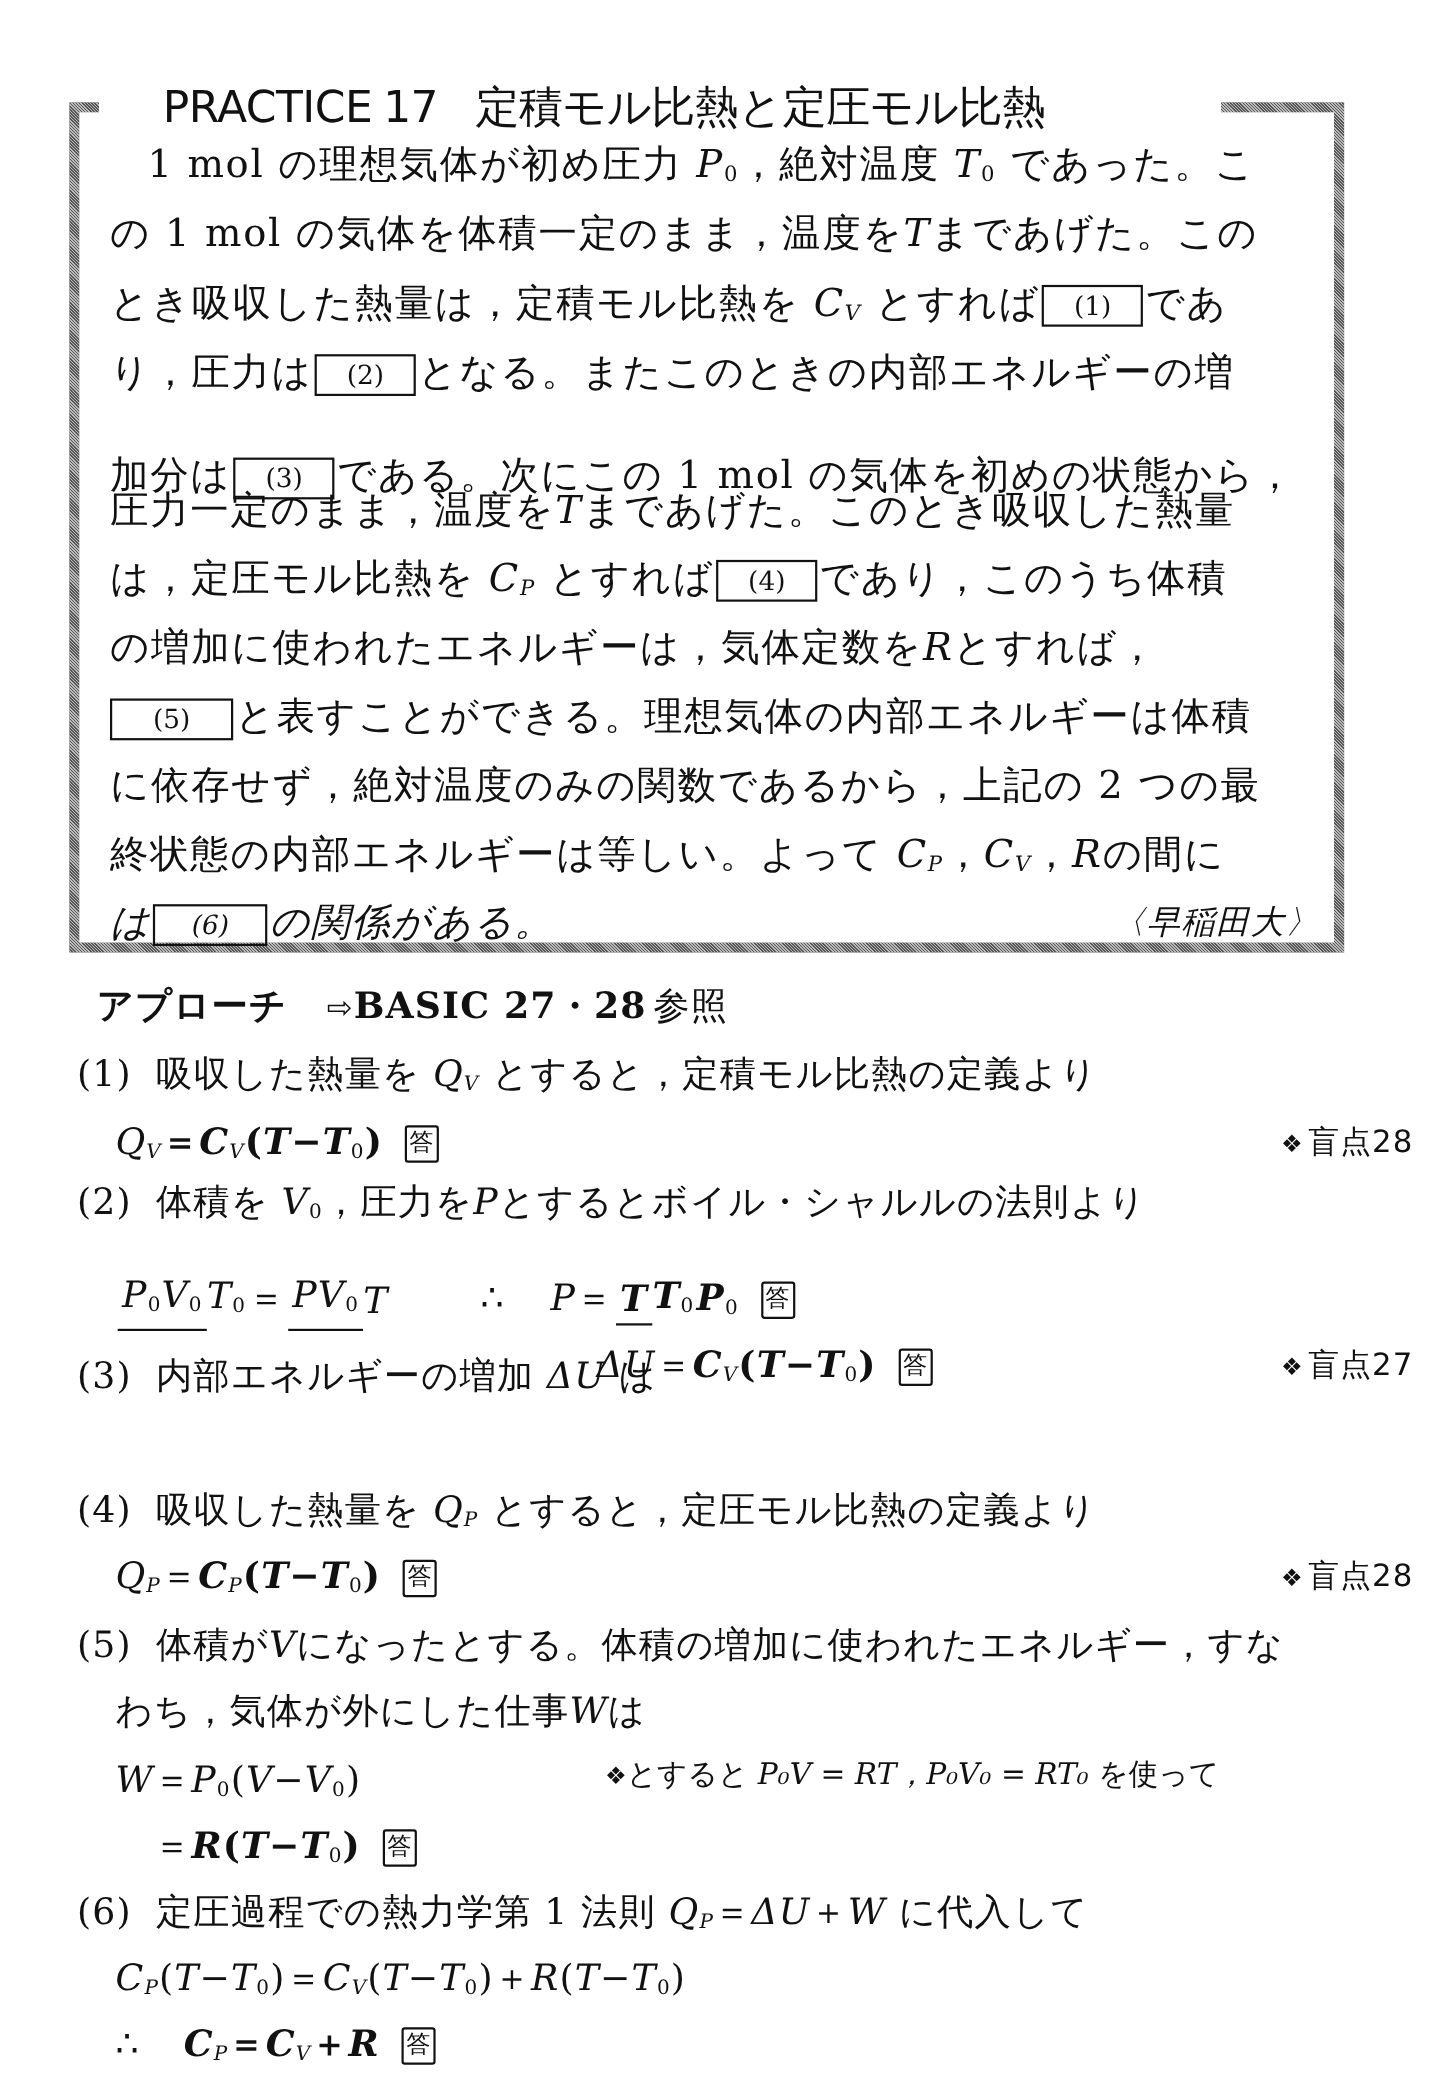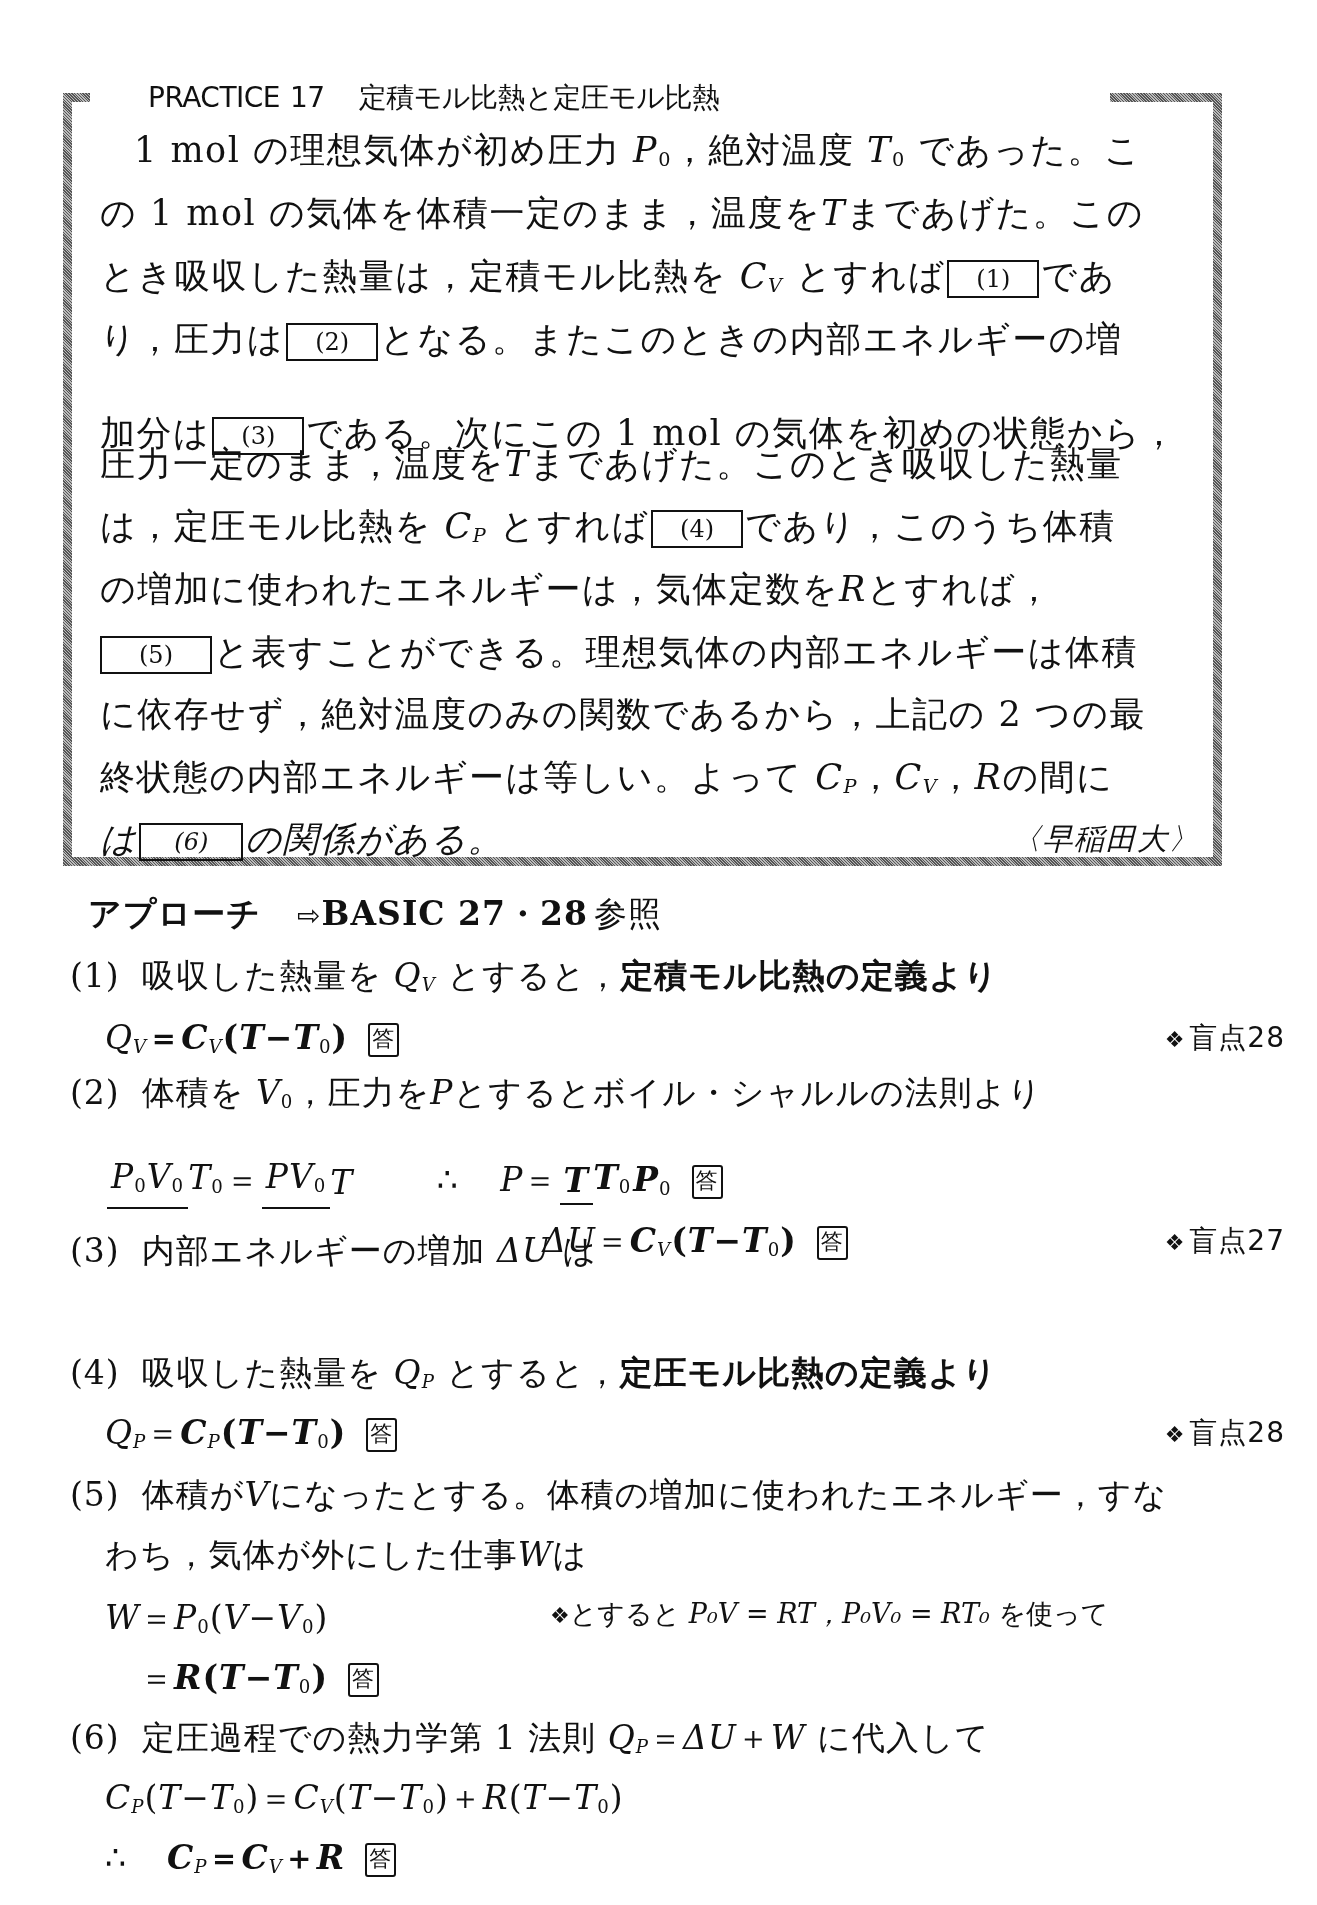--- a/index.html
+++ b/index.html
@@ -23,21 +23,21 @@
     -webkit-mask: linear-gradient(#000 0 0) padding-box exclude, linear-gradient(#000 0 0);
     pointer-events: none;
   }
   .title-gap {
     position: absolute; left: 90px; top: 82px; height: 26px; width: 1020px;
     background: #fff;
   }
   .title {
     position: absolute; left: 148px; top: 74px; height: 48px;
     font-family: "DejaVu Sans", "Liberation Sans", sans-serif;
-    font-size: 28px; line-height: 48px; letter-spacing: -0.5px;
+    font-size: 40px; line-height: 48px; letter-spacing: -0.5px;
     white-space: nowrap; color: #111;
   }
   .title .num { margin-left: 10px; margin-right: 34px; }
   .pline {
     position: absolute; left: 100px; width: 1100px; height: 56px;
     font-size: 35px; line-height: 56px; white-space: nowrap; letter-spacing: 1.5px;
   }
   .m { font-family: "DejaVu Serif", "Liberation Serif", serif; font-style: italic; }
   .b { font-weight: bold; }
   sub { font-size: 0.55em; vertical-align: -0.2em; font-style: normal; }
@@ -60,21 +60,21 @@
   .ans {
     display: inline-block; border: 2px solid #111; border-radius: 3px;
     font-size: 22px; line-height: 28px; height: 30px; padding: 0 2px;
     vertical-align: middle; margin-left: 20px; font-family: "DejaVu Sans", sans-serif;
   }
   .blind {
     position: absolute; right: 0; top: 0;
     font-family: "DejaVu Sans", "Liberation Sans", sans-serif; font-size: 28px;
   }
   .blind .arrow { font-size: 22px; margin-right: 4px; }
-  .emph { font-family: "DejaVu Sans", "Liberation Sans", sans-serif; font-weight: bold; }
+  .emph { font-family: "DejaVu Sans", "Liberation Sans", sans-serif; font-weight: normal; }
   .frac {
     display: inline-flex; align-items: center;
     vertical-align: middle; margin: 0 2px;
   }
   .frac .num-part { border-bottom: 2px solid #111; padding: 0 4px; line-height: 44px; }
   .frac .den-part { line-height: 35px; }
   .note {
     position: absolute; left: 550px; font-size: 27px; line-height: 40px; white-space: nowrap;
   }
   .note .arrow { font-family: "DejaVu Sans", sans-serif; font-size: 22px; }

